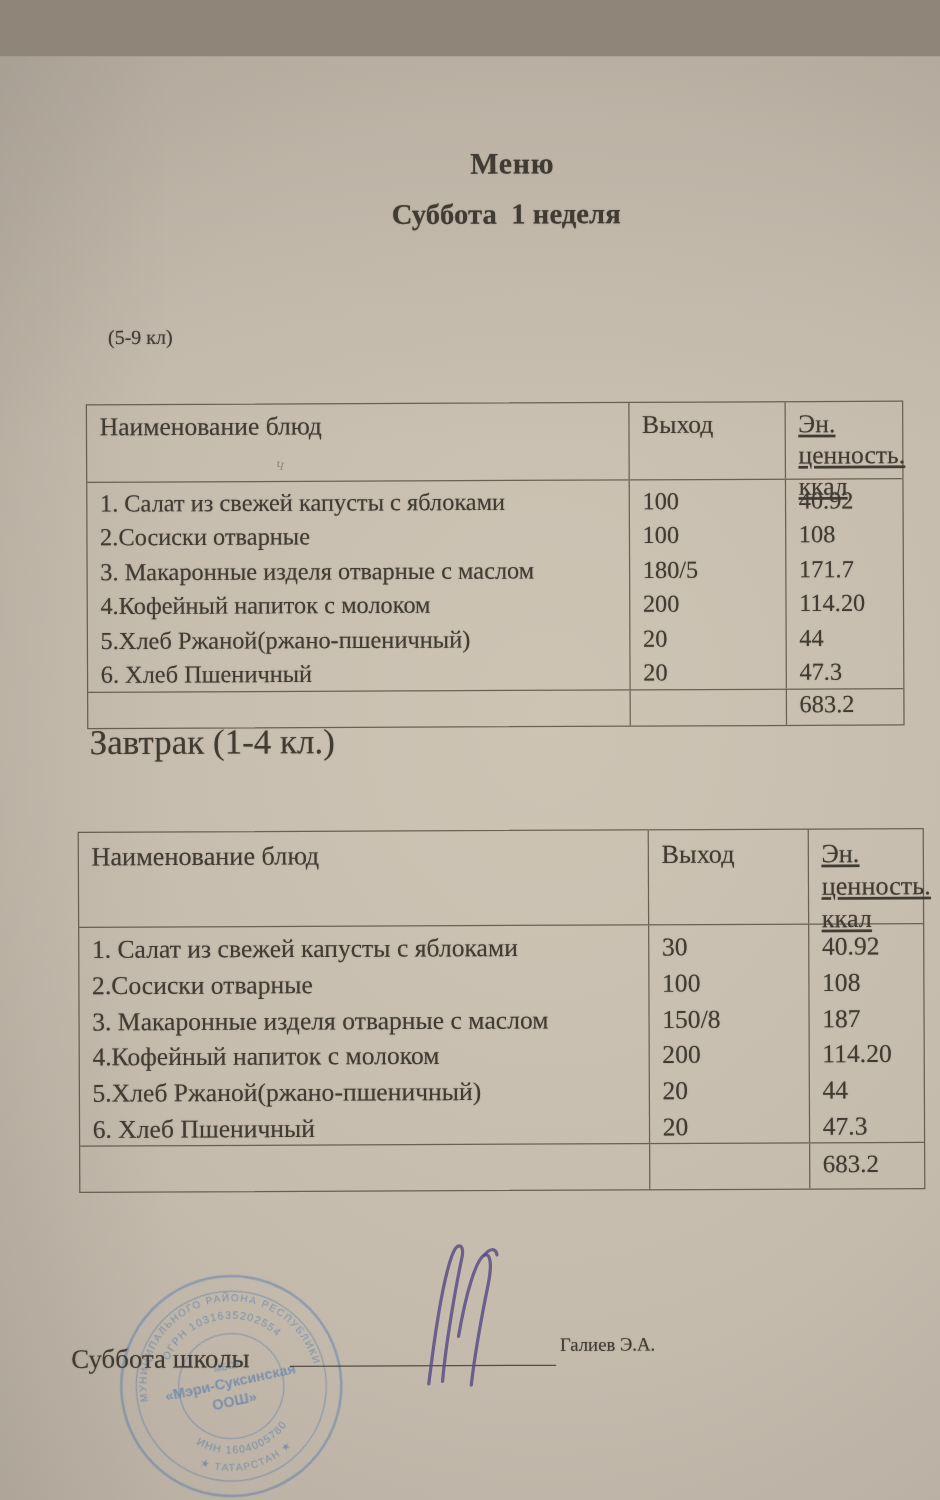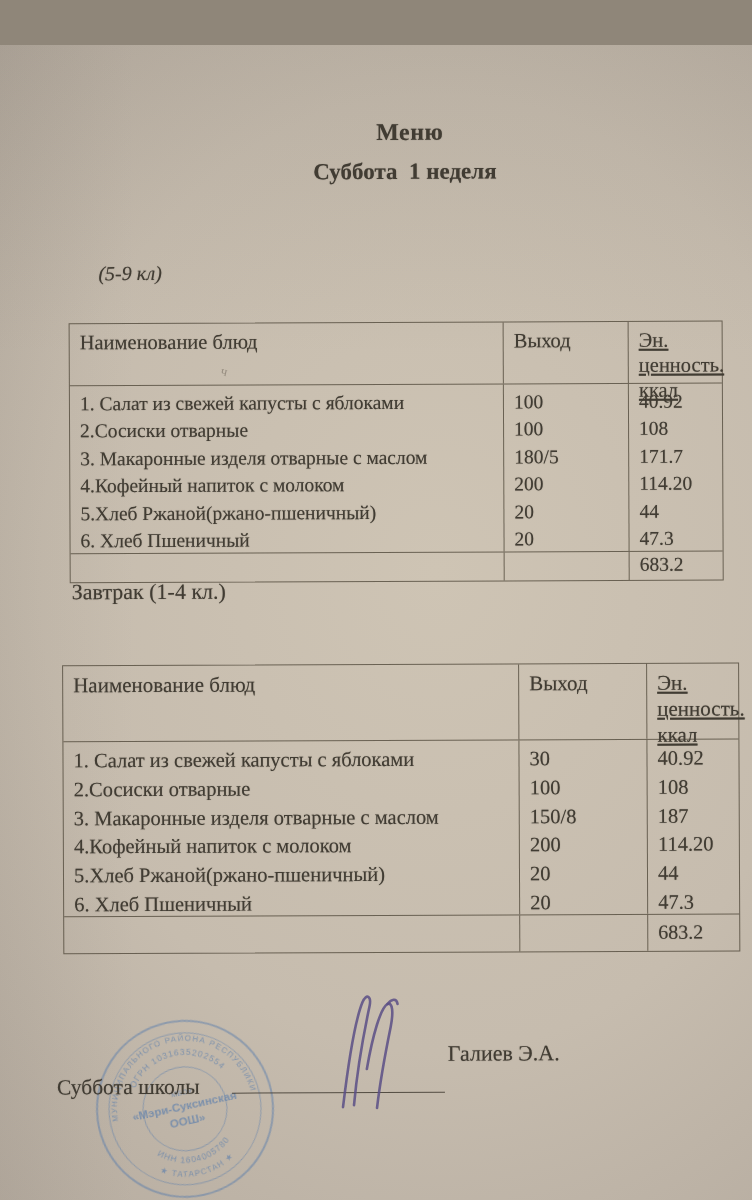--- a/index.html
+++ b/index.html
@@ -13,22 +13,22 @@
       linear-gradient(180deg, rgba(86,80,74,0.10) 0%, rgba(0,0,0,0) 26%),
       linear-gradient(90deg, rgba(86,80,74,0.08) 0%, rgba(0,0,0,0) 18%),
       radial-gradient(125% 95% at 58% 44%, #cec4b4 0%, #c6bcae 42%, #b5ab9f 74%, #a69d92 100%);
     margin-top: 45px;
   }
   #content{position:absolute;inset:0;transform:rotate(-0.25deg);}
   .txt{text-shadow:0 0 1px rgba(70,64,54,0.55);}
   
   .title{position:absolute;left:72px;right:0;top:74px;text-align:center;font-weight:bold;font-size:24px;letter-spacing:0.5px;}
   .subtitle{position:absolute;left:62px;right:0;top:114px;text-align:center;font-weight:bold;font-size:23px;white-space:pre;}
-  .class-top{position:absolute;left:100px;top:216px;font-size:20px;font-style:italic;}
-  .class-mid{position:absolute;left:72px;top:533px;font-size:22px;}
+  .class-top{position:absolute;left:88px;top:216px;font-size:16px;}
+  .class-mid{position:absolute;left:72px;top:533px;font-size:28px;}
   .stray{position:absolute;left:222px;top:318px;font-size:13px;color:rgba(90,82,70,0.45);transform:rotate(14deg);}
   
   .tbl{position:absolute;border:1.2px solid rgba(78,70,57,0.78);}
   .tr{display:flex;border-top:1.2px solid rgba(78,70,57,0.78);}
   .tr:first-child{border-top:none;}
   .td{border-left:1.2px solid rgba(78,70,57,0.78);box-sizing:border-box;padding:4px 8px 2px 10px;}
   .td:first-child{border-left:none;}
   .pre{white-space:pre-line;text-decoration:underline;}
   .head .td{font-size:20.5px;line-height:25px;padding-top:6px;}
   .line{white-space:nowrap;overflow:hidden;}
@@ -49,21 +49,21 @@
   .t2 .c3{width:92px;}
   .t2 .head{height:75px;}
   .t2 .head .td{font-size:21px;line-height:26px;}
   .t2 .body{height:174px;}
   .t2 .body .line{font-size:20.5px;line-height:28.8px;}
   .t2 .total{height:36px;}
   .t2 .total .td{font-size:20px;padding-top:6px;}
   
   .director{position:absolute;left:55px;top:1029px;font-size:21.5px;}
   .sig-line{position:absolute;left:230px;top:1047px;width:213px;border-bottom:1.6px solid rgba(64,58,48,0.85);}
-  .director-name{position:absolute;left:446px;top:996px;font-size:22px;}
+  .director-name{position:absolute;left:446px;top:1024px;font-size:15px;}
   .stamp{position:absolute;left:83px;top:963px;width:200px;height:200px;transform:rotate(-12deg);filter:blur(0.35px);opacity:0.8;}
   .signature{position:absolute;left:0;top:0;width:752px;height:1200px;pointer-events:none;}
 </style>
 </head>
 <body>
 
 <div id="photo">
   <div id="content">
 
     <div class="title txt">Меню</div>

